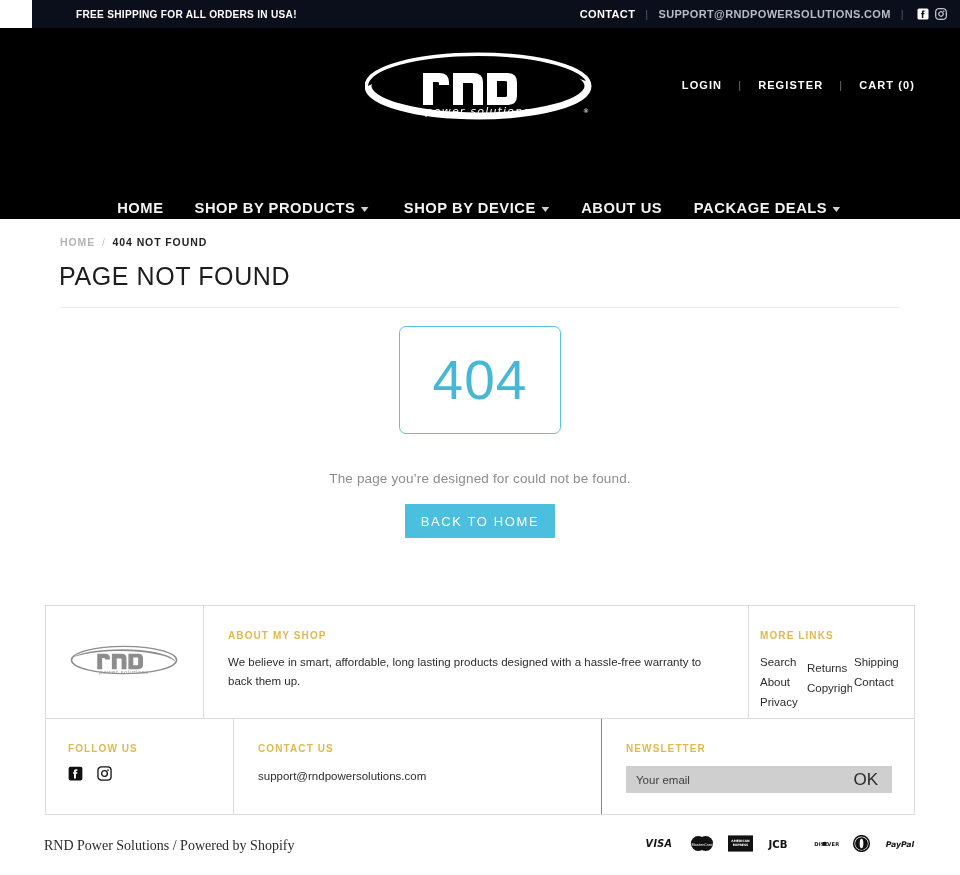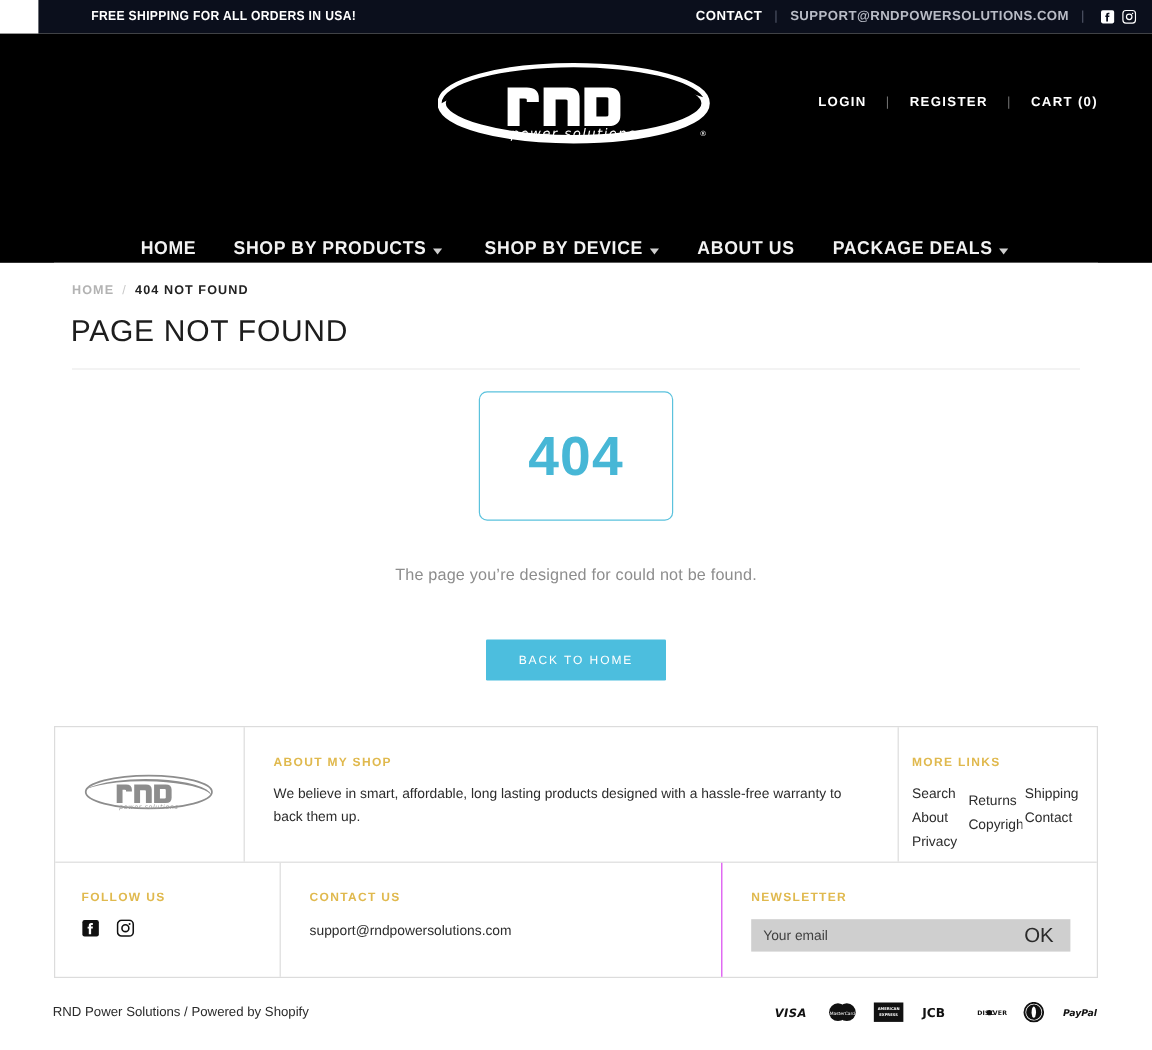--- a/index.html
+++ b/index.html
@@ -102,34 +102,33 @@
 
   
   .err-box {
     position:absolute; left:354px; top:107px;
     width:162px; height:108px;
     border:1px solid #5bc2dd; border-radius:7px;
     display:flex; align-items:center; justify-content:center;
     background:#ffffff;
   }
   .err-num {
-    font-size:46px; font-weight:bold; color:#47b7d6; letter-spacing:1px;
+    font-size:55px; font-weight:normal; color:#47b7d6; letter-spacing:1px;
     line-height:1;
   }
   .err-msg {
     position:absolute; left:0; top:252px; width:870px; text-align:center;
     font-size:13.5px; color:#8d8d8d; letter-spacing:.15px;
   }
   .btn-home {
     position:absolute; left:360px; top:285px; width:150px; height:34px;
     background:#4cbede; border:none; border-radius:1px;
-    color:#ffffff; font-size:10px; font-weight:normal; letter-spacing:1.6px;
+    color:#ffffff; font-size:13px; font-weight:normal; letter-spacing:1.6px;
     display:flex; align-items:center; justify-content:center; cursor:pointer;
     font-family:"Liberation Sans", sans-serif;
-    margin-top:29px;
   }
 
   
   .footer-box {
     position:absolute; left:45px; top:605px; width:870px; height:210px;
     border:1px solid #dcdcdc; background:#ffffff;
   }
   .fb-top { position:absolute; left:0; top:0; width:868px; height:112px; display:flex; }
   .fb-logo {
     width:158px; border-right:1px solid #dcdcdc;
@@ -179,21 +178,21 @@
     font-family:"Liberation Sans", sans-serif;
   }
 
   
   .bottom {
     position:absolute; left:0; top:830px; width:960px; height:45px;
     background:#ffffff;
   }
   .copyright {
     position:absolute; left:44px; top:8px;
-    font-size:11px; color:#2b2b2b; white-space:nowrap;
+    font-size:14px; color:#2b2b2b; white-space:nowrap;font-family:Liberation Serif, serif;
   }
   .pay-row {
     position:absolute; right:43px; top:5px;
     display:flex; align-items:center; gap:9px;
   }
   .pay { height:17px; display:block; }
 </style>
 </head>
 <body>
 

